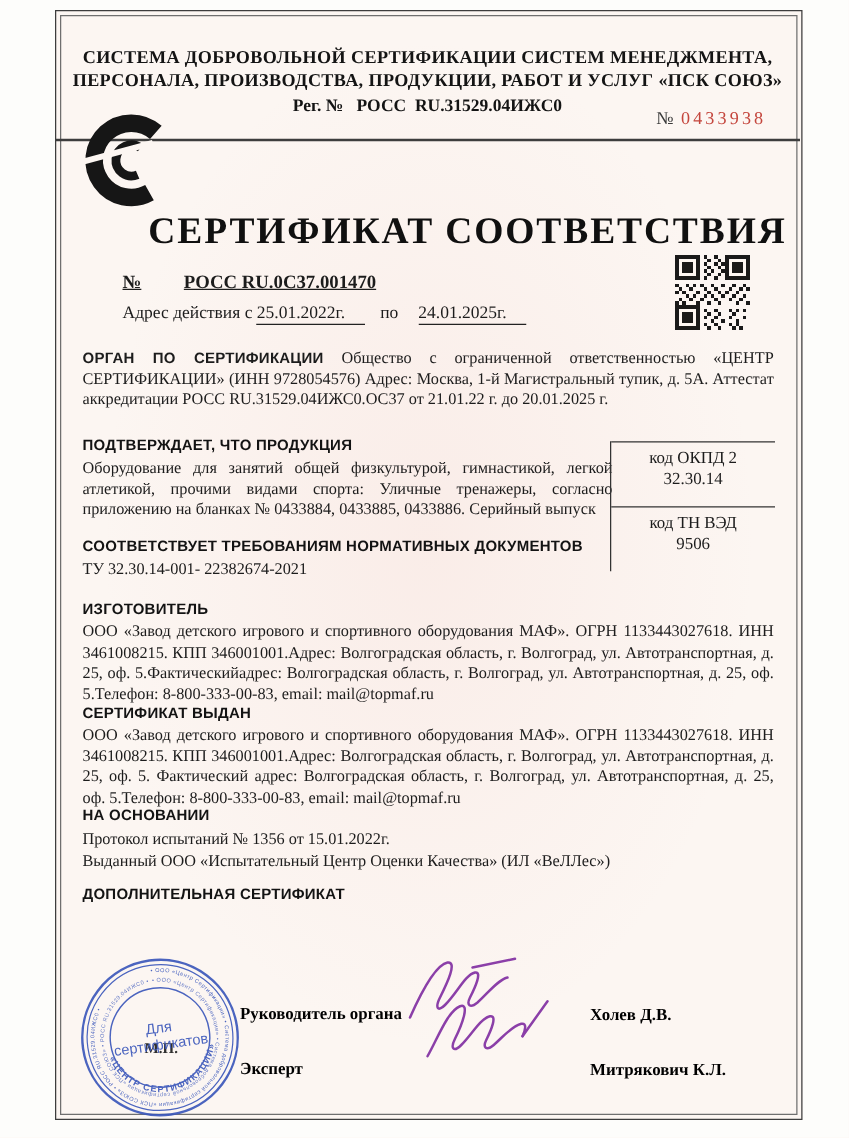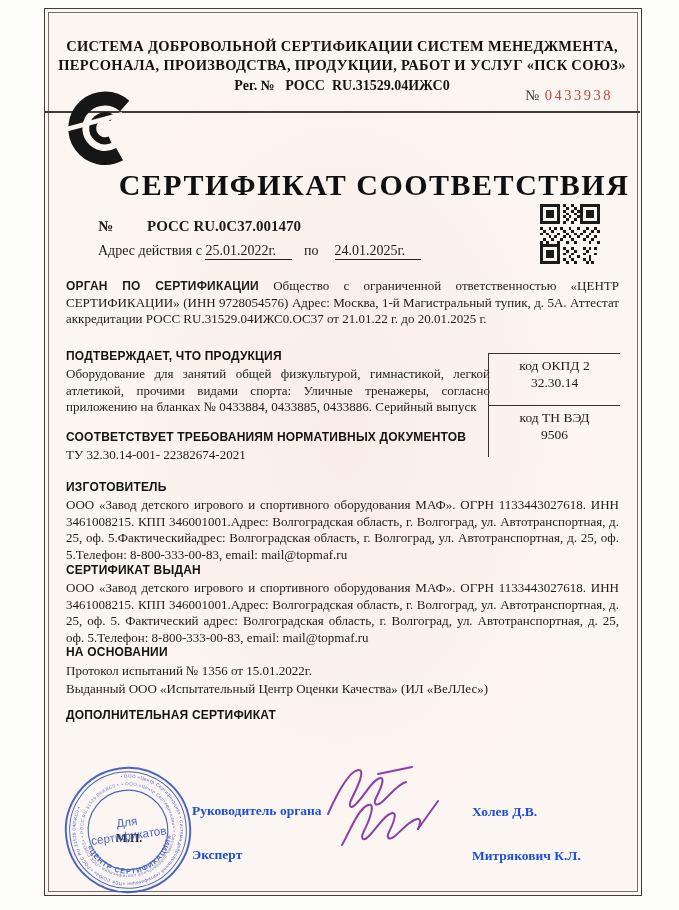--- a/index.html
+++ b/index.html
@@ -29,38 +29,38 @@
   .header-reg{font:bold 14px "Liberation Serif",serif;margin-top:3px;white-space:pre-wrap;color:#141414;}
   .blank-number{
     right:66px;top:87px;font:14.5px "Liberation Serif",serif;color:#c4463d;
   }
   .blank-number .num{letter-spacing:2.5px;margin-left:4px;}
   .blank-number .no{color:#3a3a3a;margin-right:2px;}
   .title{
     left:44px;top:168px;width:660px;text-align:center;
     font:bold 30px "Liberation Serif",serif;letter-spacing:1.5px;color:#101010;
   }
-  .certnum-row{left:98px;top:218px;font:bold 15px "Liberation Serif",serif;}
+  .certnum-row{left:98px;top:218px;font:bold 15px "Liberation Serif",serif;text-decoration:underline;}
   .certnum-row .val{margin-left:34px;}
   .validity-row{left:98px;top:243px;font:14px "Liberation Serif",serif;}
   .validity-row .u{border-bottom:1px solid #222;padding-right:16px;display:inline-block;font-family:Liberation Serif, serif;}
   .validity-row .po{margin:0 16px 0 12px;}
   .sec{left:66px;width:553px;}
   .sec-h{font:bold 12px "Liberation Sans",sans-serif;letter-spacing:.2px;color:#131313;}
   .sec-b{font:13px "Liberation Serif",serif;line-height:16.5px;text-align:justify;margin-top:3px;}
   .inline-h{font:bold 12px "Liberation Sans",sans-serif;letter-spacing:.2px;}
   .org-body{font:13px "Liberation Serif",serif;line-height:16.5px;text-align:justify;}
   .codes{
     left:488px;top:353px;width:131px;
     border-left:1.5px solid #333;
   }
   .code-cell{border-top:1.5px solid #333;text-align:center;font:13.5px "Liberation Serif",serif;padding:4px 0 14px;}
   .code-cell .cv{display:block;margin-top:1px;}
   .basis-line{font:13px "Liberation Serif",serif;line-height:17.5px;}
-  .foot-label{font:bold 13.5px "Liberation Serif",serif;color:#1d4ed8;}
+  .foot-label{font:bold 13.5px "Liberation Serif",serif;color:#000000;}
   .mp-mark{left:110px;top:831px;width:38px;text-align:center;font:bold 12px "Liberation Serif",serif;color:#2f2f2f;z-index:1;}
   .stamp{left:60px;top:762px;z-index:2;opacity:.92;transform:rotate(-8deg);}
   .sig{z-index:1;}
 </style>
 </head>
 <body>
 
 <div class="abs frame-outer"></div>
 <div class="abs frame-inner"></div>
 

